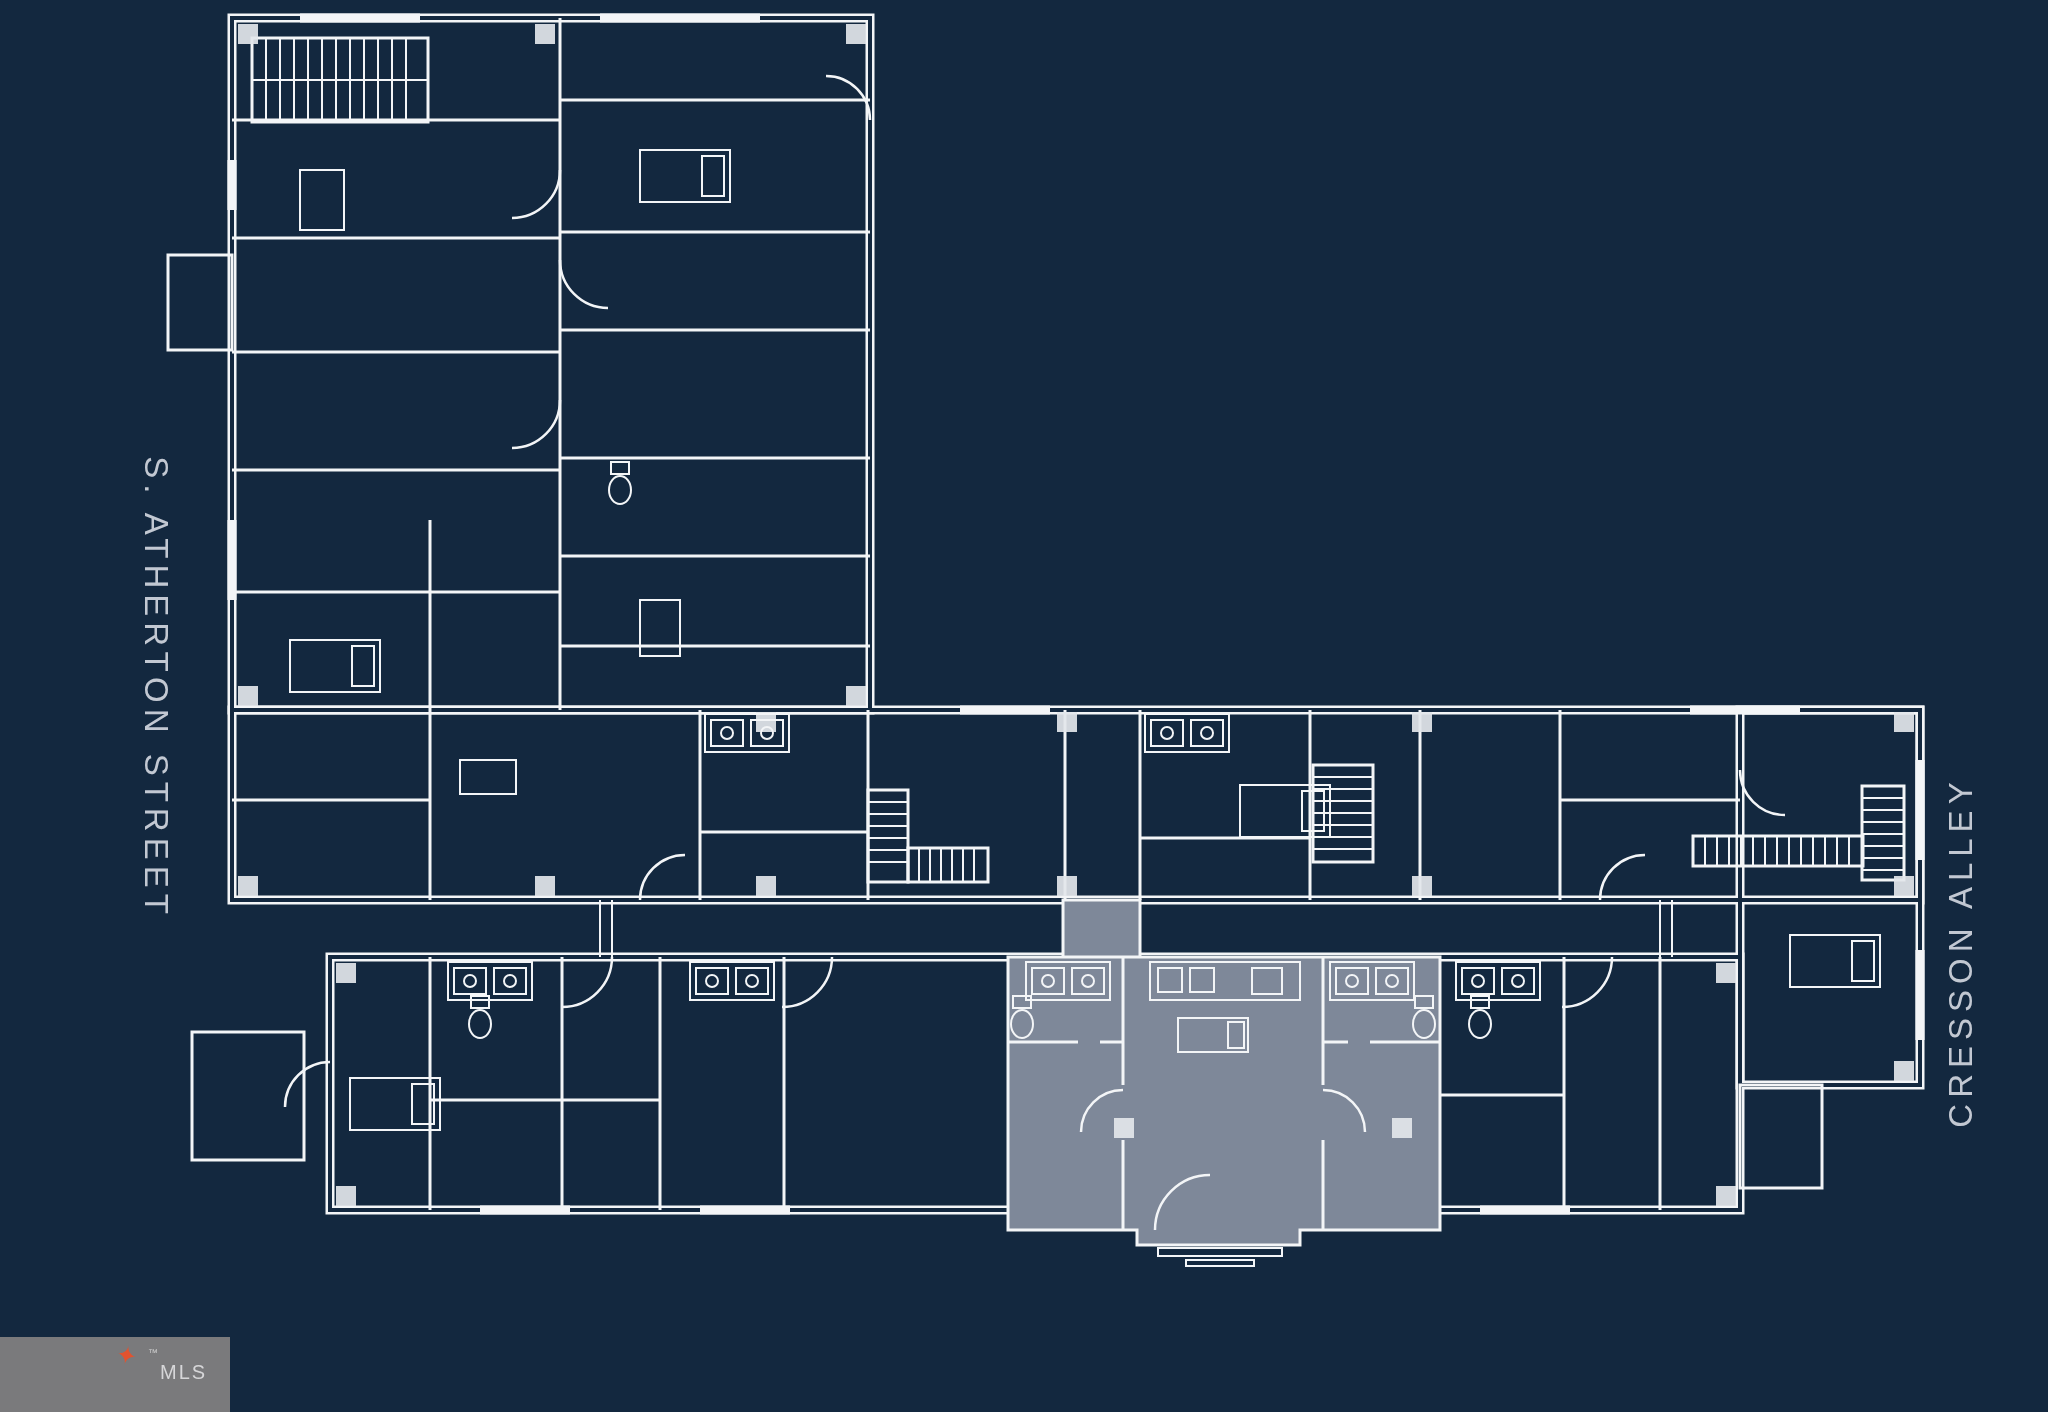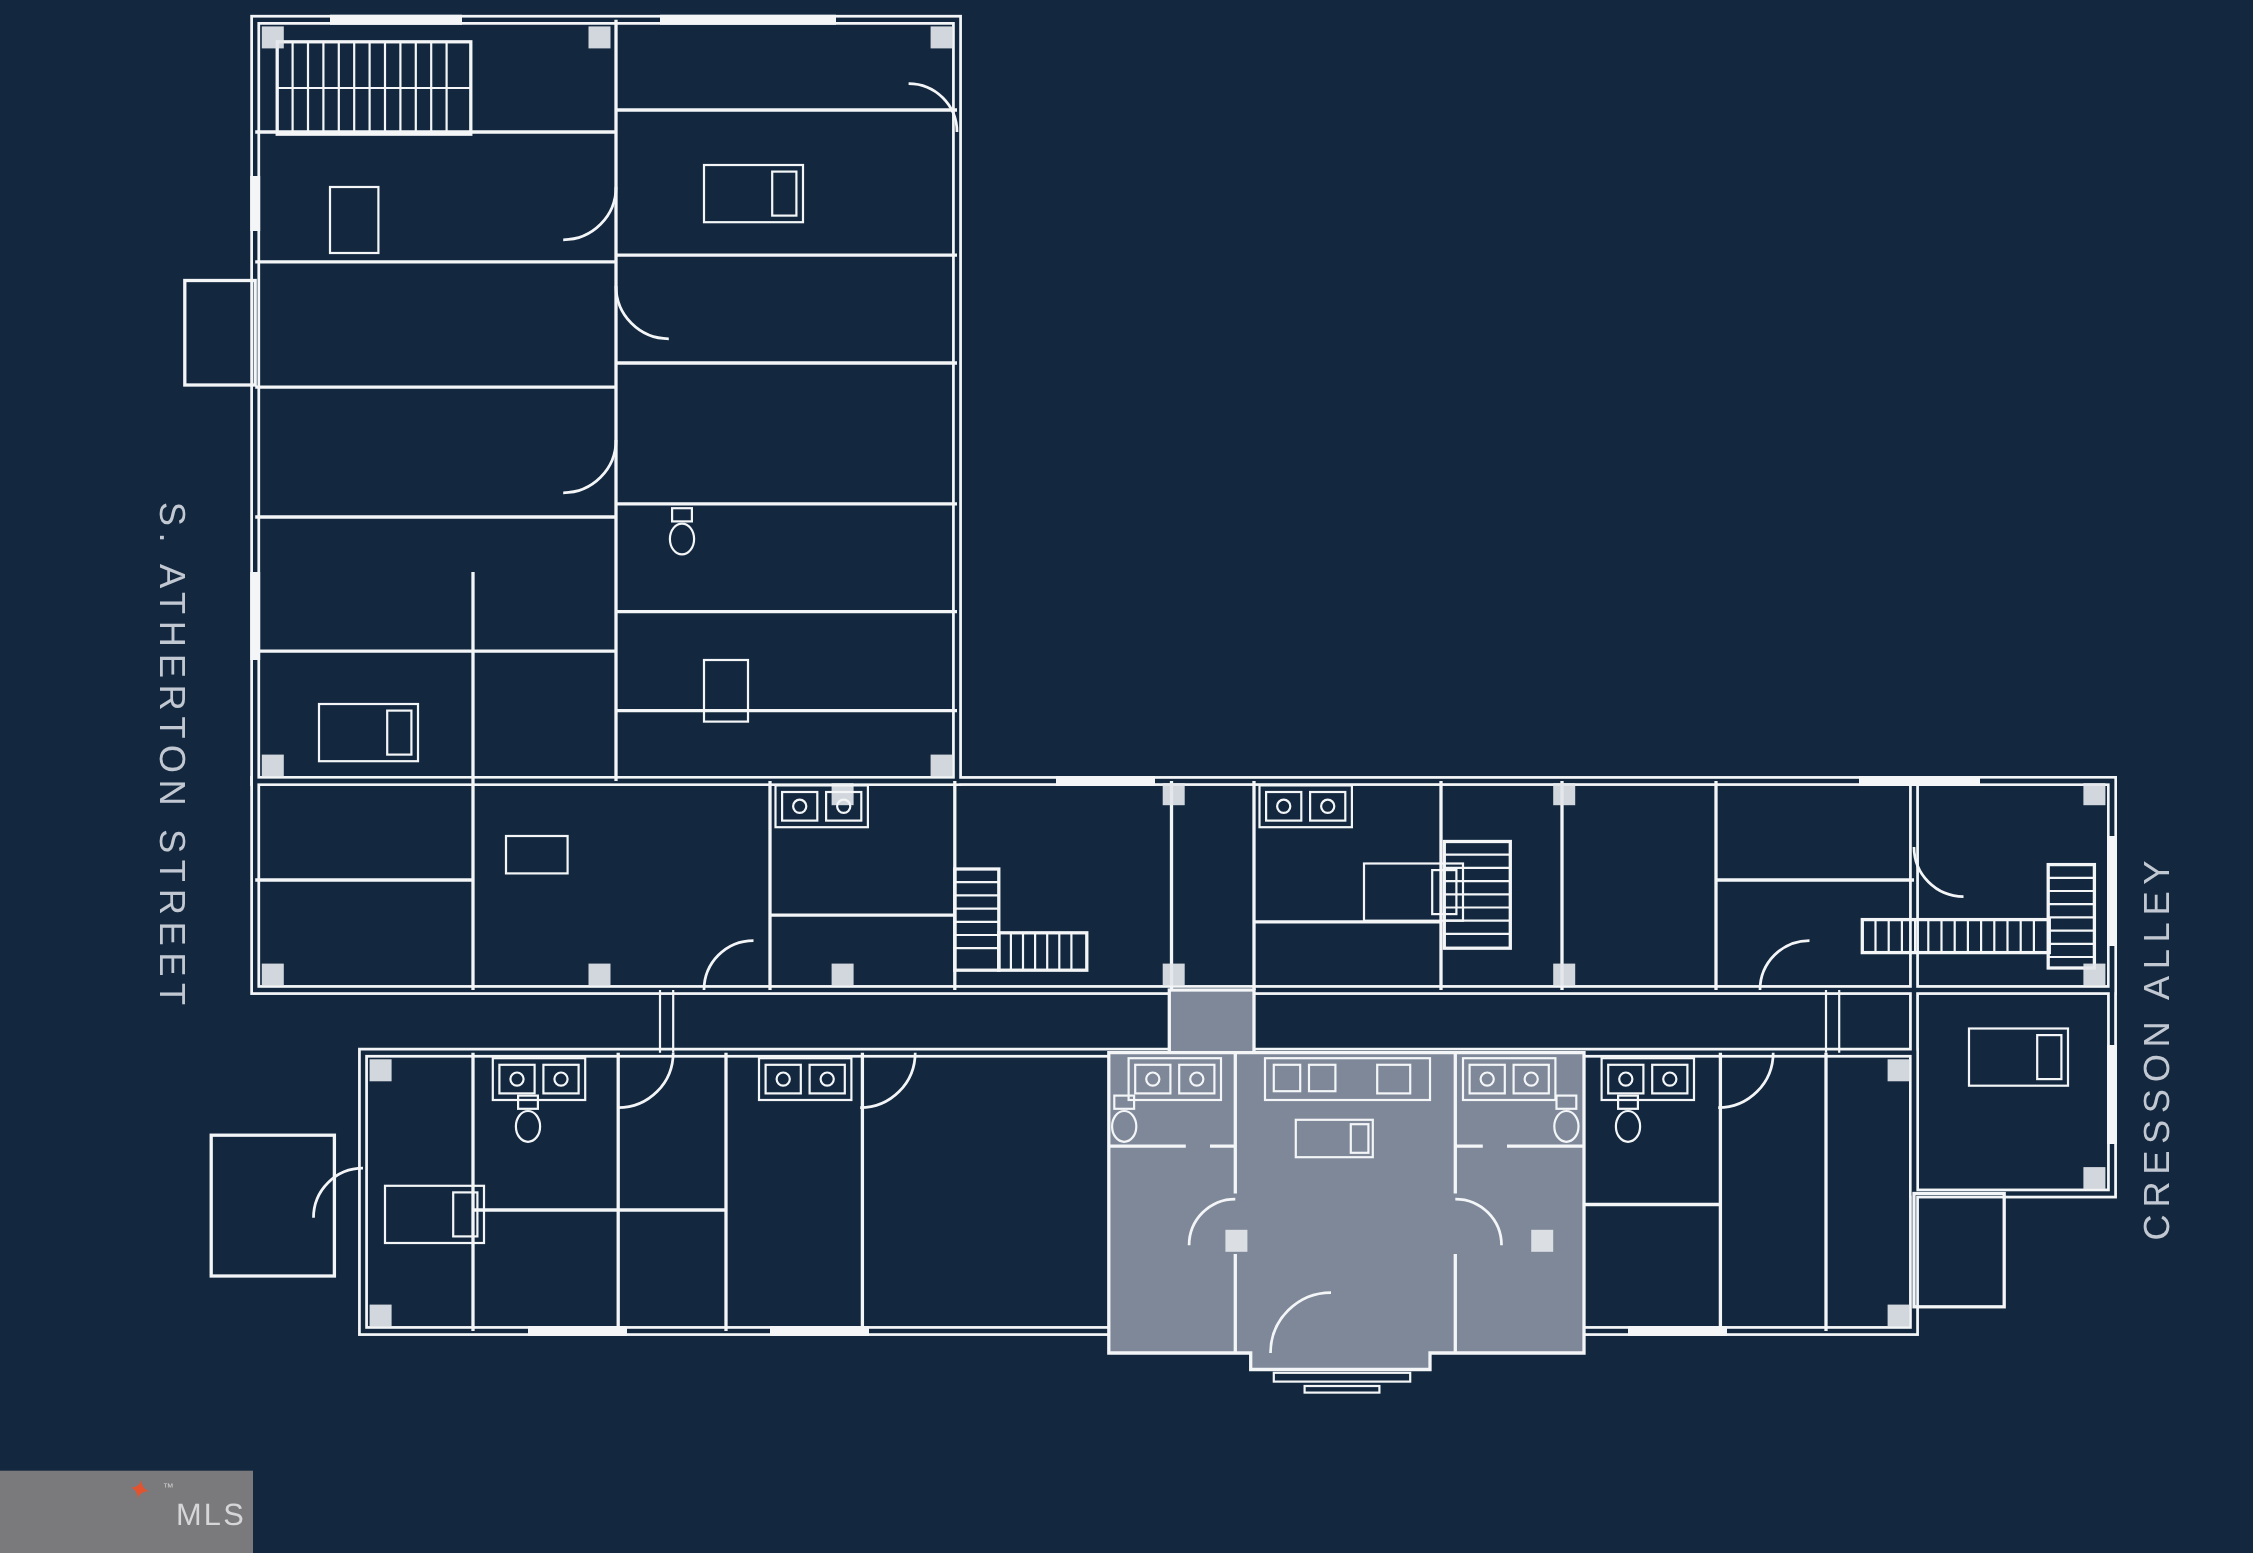--- a/index.html
+++ b/index.html
@@ -26,21 +26,21 @@
   .street.rot90{transform:translate(-50%,-50%) rotate(90deg);}
   .street.rotm90{transform:translate(-50%,-50%) rotate(-90deg);}
   .street.horiz{letter-spacing:4px;font-size:34px;}
   
   .logo{position:absolute;left:0;top:1337px;width:230px;height:75px;background:var(--logo_bg);}
   .logo .brand{position:absolute;left:14px;top:-4px;font-family:"DejaVu Serif",serif;
                font-weight:600;font-size:50px;line-height:78px;color:var(--logo_text);letter-spacing:-1px;}
   .logo .star{position:absolute;left:116px;top:6px;font-size:25px;color:var(--logo_star);
               transform:rotate(12deg);line-height:1;}
   .logo .tm{position:absolute;left:148px;top:10px;font-size:10px;color:#cfcfcf;}
-  .logo .mls{position:absolute;left:160px;top:24px;font-size:28px;letter-spacing:2px;
+  .logo .mls{position:absolute;left:160px;top:24px;font-size:20px;letter-spacing:2px;
              color:var(--logo_mls);font-weight:400;}
 </style>
 </head>
 <body>
 
 <div id="canvas">
 
   <svg width="2048" height="1412" viewBox="0 0 2048 1412">
 
     <defs>

